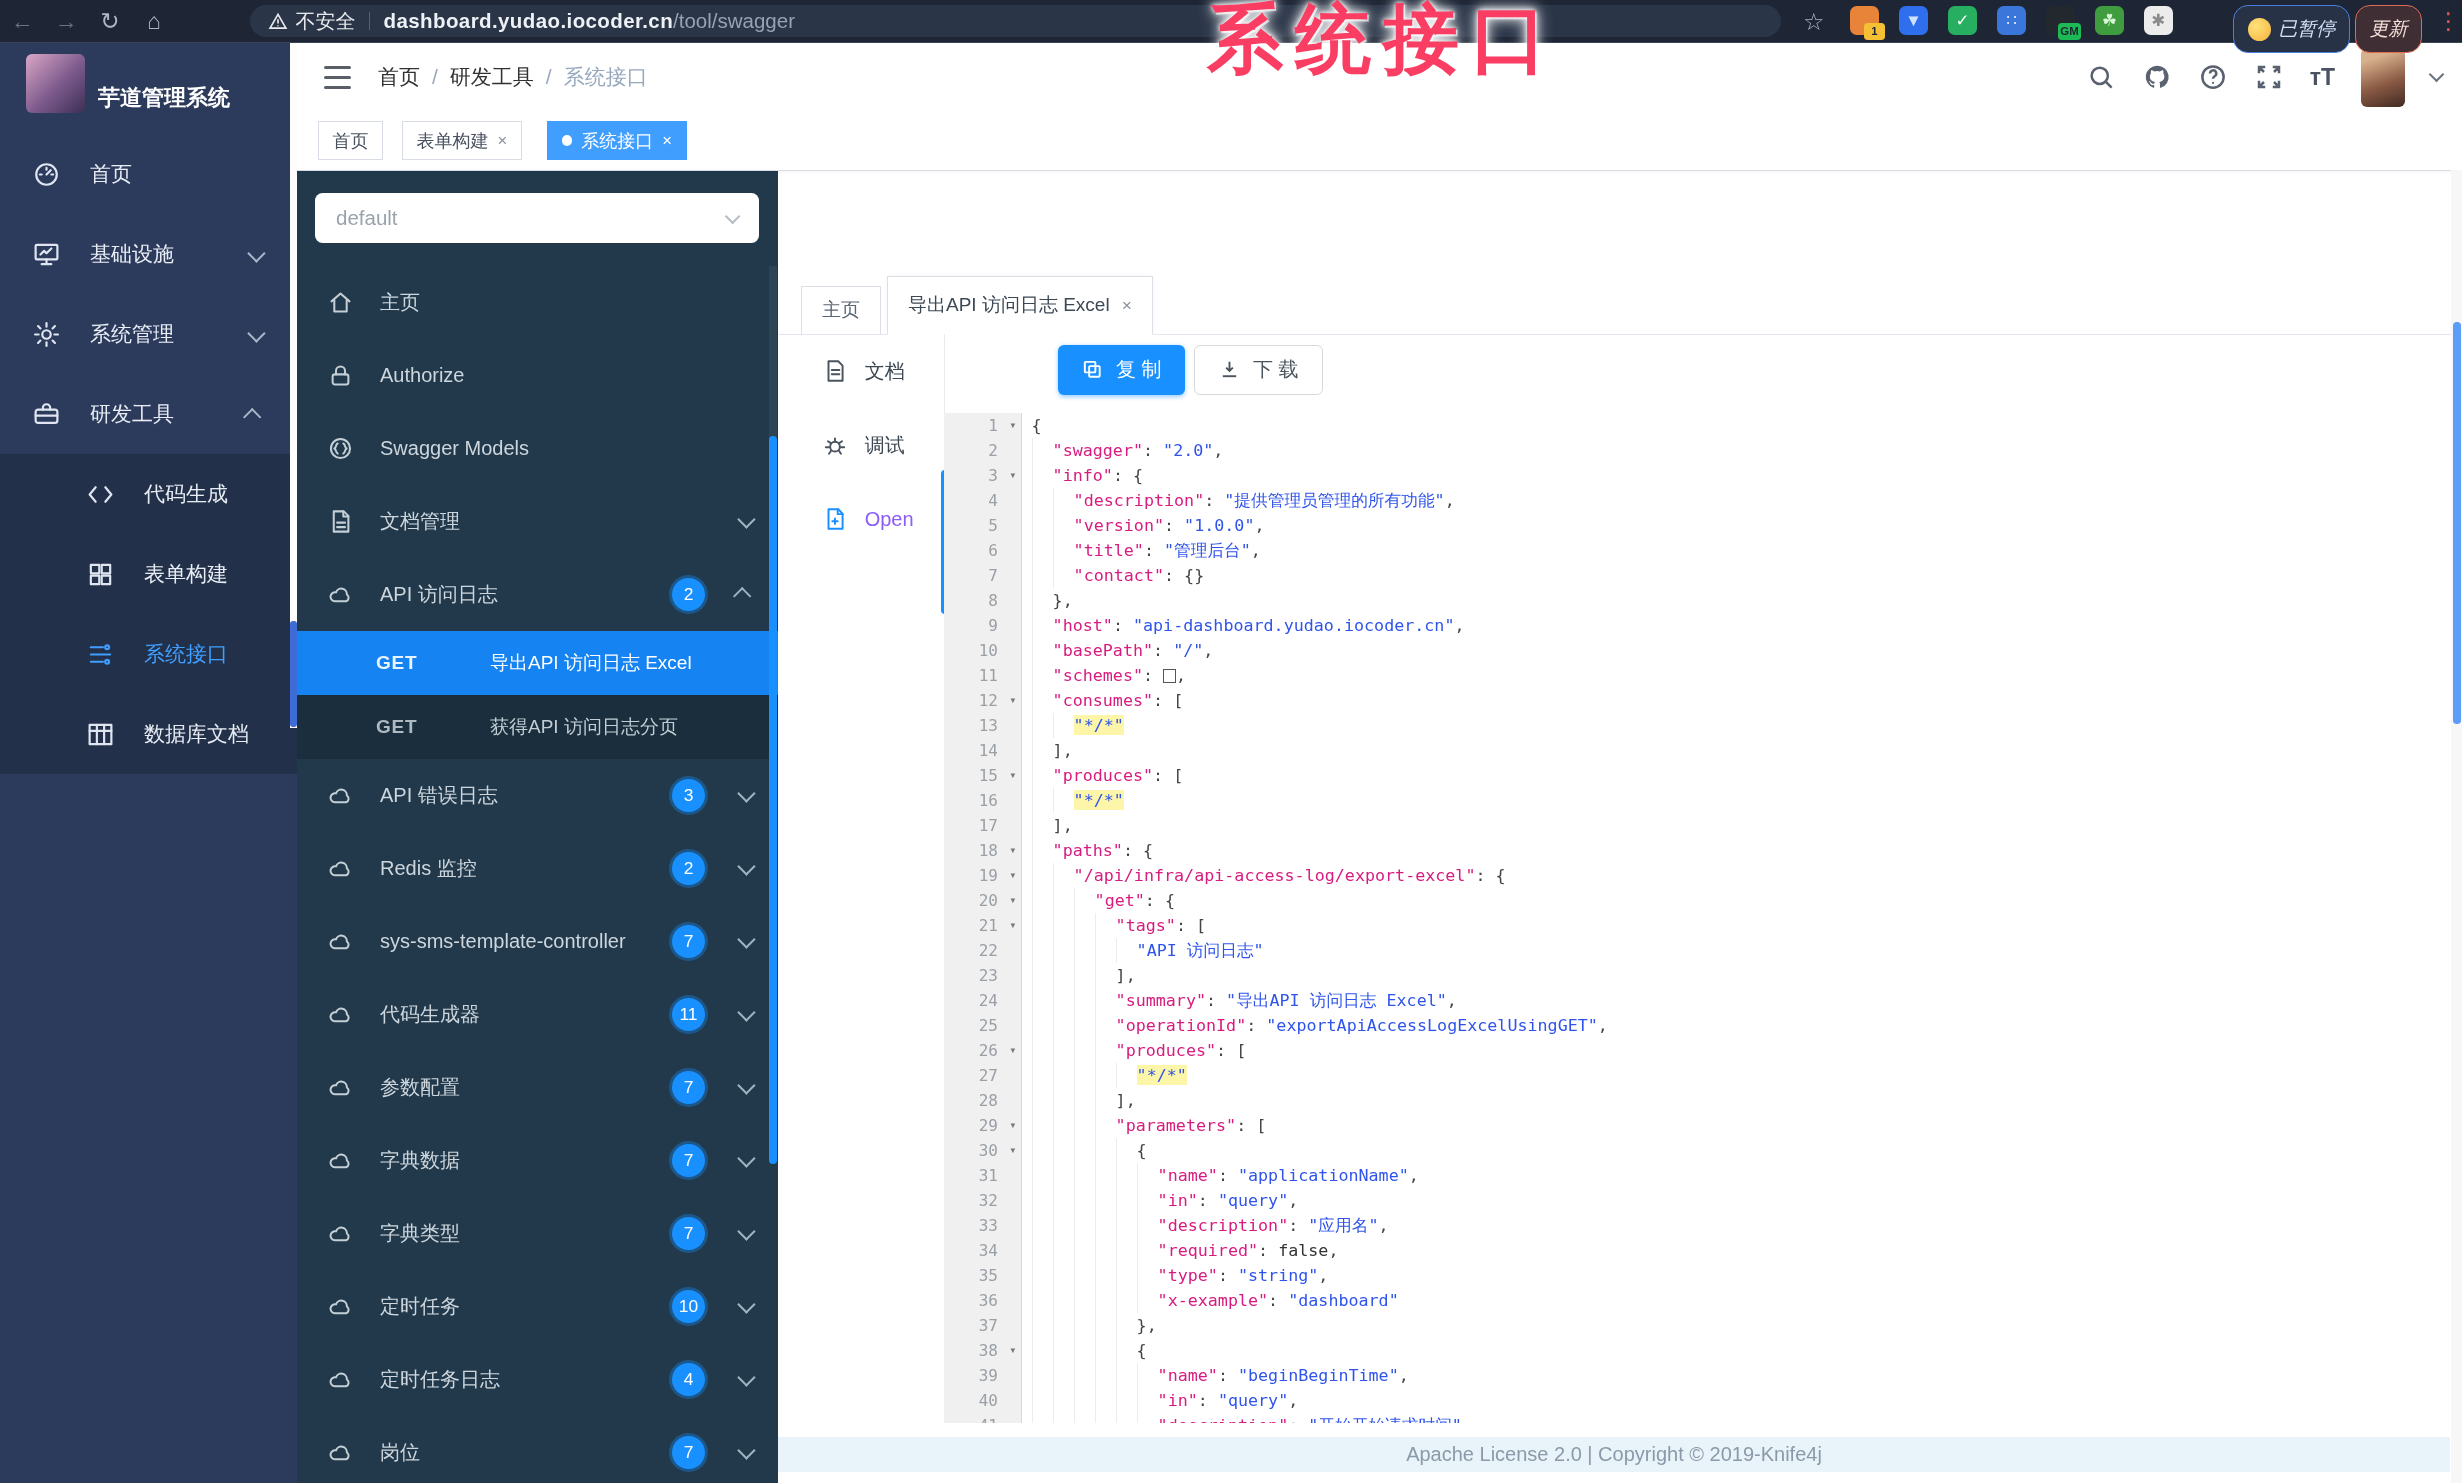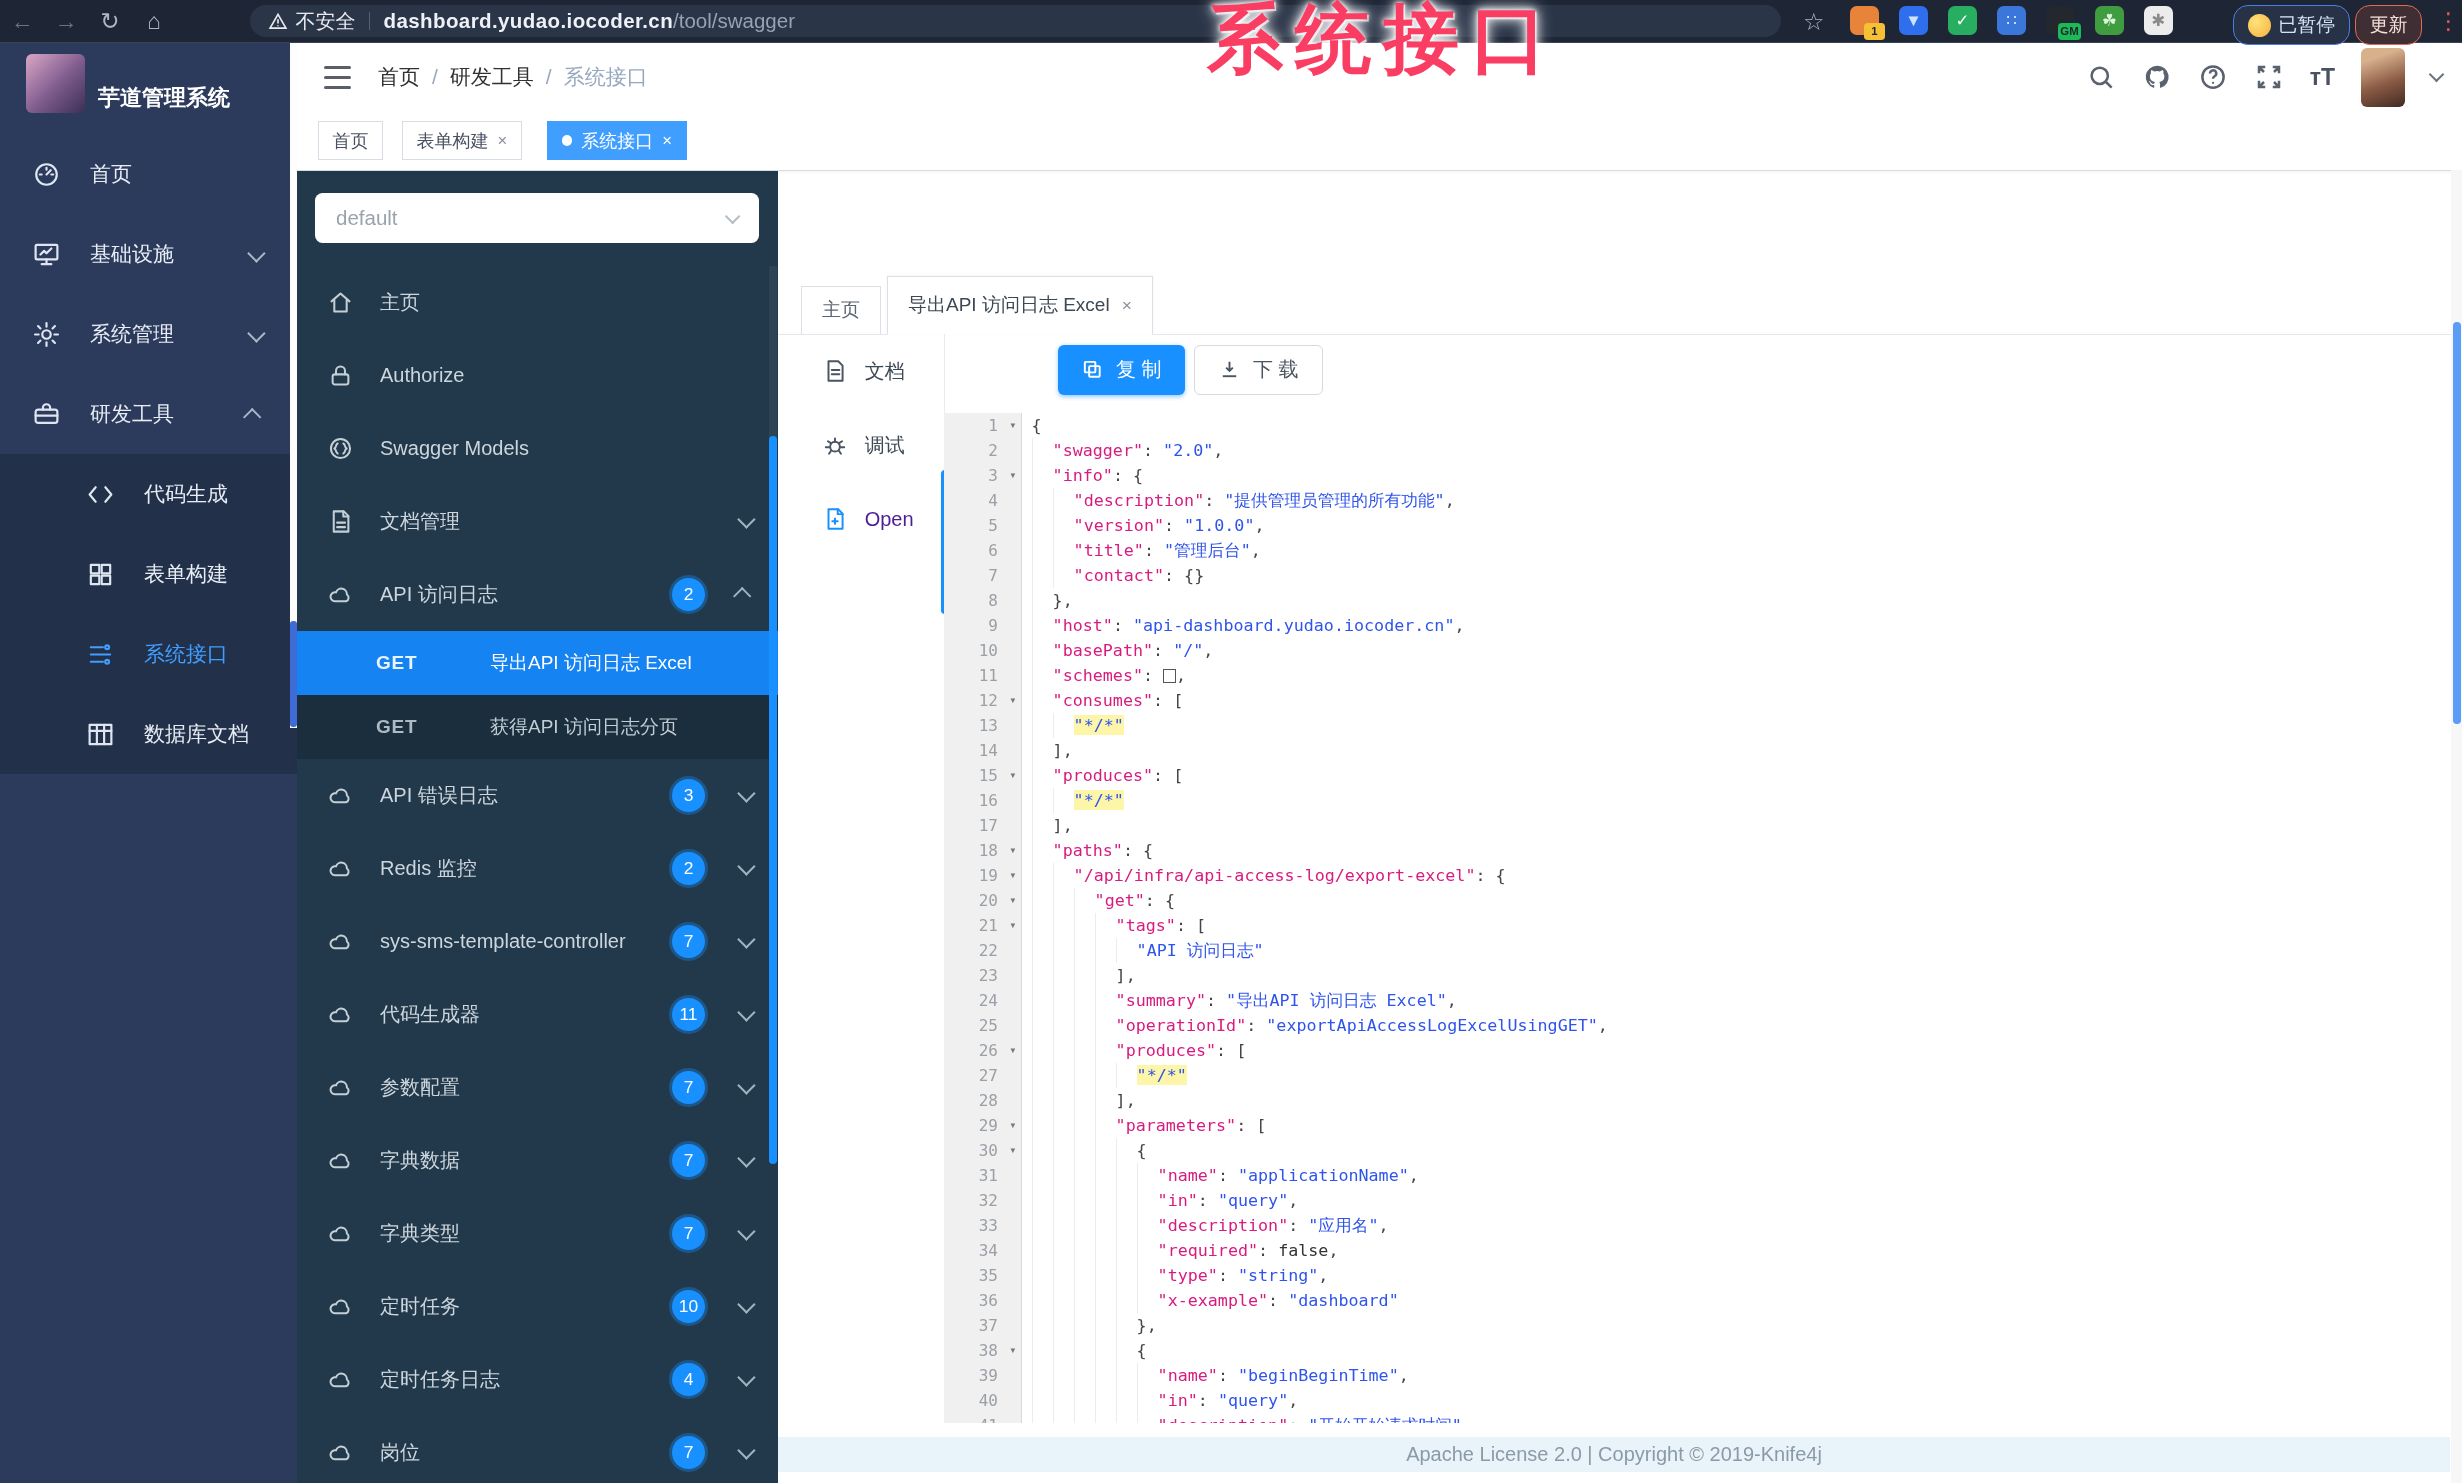--- a/index.html
+++ b/index.html
@@ -16,22 +16,22 @@
   .urlpill .warn{display:flex;align-items:center;gap:7.6px;color:#e8eaed;font-size:20px;}
   .urlpill .sep{width:0.8px;height:18px;background:#55607a;margin:0 13.6px;}
   .urlpill .host{color:#eef1f5;font-size:20.5px;font-weight:bold;letter-spacing:0.4px;}
   .urlpill .path{color:#98a2b3;font-size:20.5px;}
   .chrome .star{position:absolute;left:1803px;top:7.6px;font-size:24px;color:#aeb6c2;}
   .extrow{position:absolute;left:1850px;top:6px;display:flex;gap:20px;align-items:center;}
   .ext{position:relative;width:29px;height:29px;border-radius:6.8px;display:flex;align-items:center;
     justify-content:center;font-size:16.7px;color:#fff;}
   .ext .bdg{position:absolute;right:-6px;bottom:-4.5px;min-width:16.7px;height:16.7px;border-radius:3.8px;
     font-size:11.4px;line-height:16.7px;text-align:center;color:#1e2636;font-weight:bold;padding:0 2.3px;}
-  .pill{position:absolute;top:5.3px;height:40px;border-radius:15px;display:flex;align-items:center;
-    gap:7.6px;padding:0 13.6px;font-size:19px;box-sizing:border-box;}
+  .pill{position:absolute;top:5.3px;height:48px;border-radius:15px;display:flex;align-items:center;
+    gap:7.6px;padding:0 13.6px;font-size:19px;box-sizing:border-box;font-style:italic;}
   .pill.paused{left:2233px;background:#273246;border:1.5px solid #4a7fe0;color:#d5e1f7;}
   .pill.paused .face{width:23px;height:23px;border-radius:50%;
     background:radial-gradient(circle at 35% 35%,#ffe27a,#f5b13d);}
   .pill.update{left:2355px;background:#402e35;border:1.5px solid #e06a52;color:#f3ded8;}
   .chrome .kebab{position:absolute;left:2437px;top:7.6px;font-size:23px;color:#e05a4e;letter-spacing:0;}
 
   
   .watermark{position:absolute;left:1207px;top:-10.6px;z-index:60;font-size:76px;font-weight:bold;
     color:#fa3e63;letter-spacing:12px;
     text-shadow:0 0 4.5px #fff,0 0 10.6px #fff,0 0 16.7px rgba(255,255,255,.9),1.5px 1.5px 0 rgba(255,255,255,.6);}
@@ -124,21 +124,21 @@
   .dtabs{position:absolute;left:0;top:94px;right:0;height:70px;border-bottom:0.8px solid #e4e7ed;}
   .dtab{position:absolute;bottom:-0.8px;background:#fff;border:0.8px solid #dcdfe6;border-bottom:0.8px solid #e4e7ed;
     display:flex;align-items:center;gap:12px;color:#5a6673;font-size:19px;padding:0 20px;box-sizing:border-box;}
   .dtab .tx{font-size:17.4px;color:#8a919c;}
   .dtab.active{border-bottom:0.8px solid #fff;color:#3c4854;box-shadow:0 -1.5px 3.8px rgba(0,0,0,.04);}
 
   
   .minibar{position:absolute;left:0;top:164px;width:166px;bottom:61px;border-right:1.5px solid #ebebeb;}
   .mini{height:74px;display:flex;align-items:center;padding-left:44px;color:#3c4854;font-size:20px;gap:16.7px;}
   .mini .mic{width:26px;height:26px;color:#4a5560;flex:0 0 auto;}
-  .mini.on{color:#4c1d95;text-align:center;}
+  .mini.on{color:#8b5cf6;text-align:center;}
   .mini.on .mic{color:#1890ff;}
   .mini-ind{position:absolute;right:-4.5px;top:136px;width:7.6px;height:144px;background:#1890ff;border-radius:3.8px;}
 
   
   .opsbar{position:absolute;left:166px;top:164px;right:0;height:80px;}
   .btn{position:absolute;top:10.6px;height:50px;border-radius:6px;display:flex;align-items:center;gap:12px;
     font-size:20px;padding:0 23px;box-sizing:border-box;}
   .btn.primary{left:114px;background:#1890ff;color:#fff;box-shadow:0 1.5px 4.5px rgba(24,144,255,.45);}
   .btn.plain{left:250px;background:#fff;border:0.8px solid #d9d9d9;color:#4a5560;}
   .btn svg{width:23px;height:23px;}

